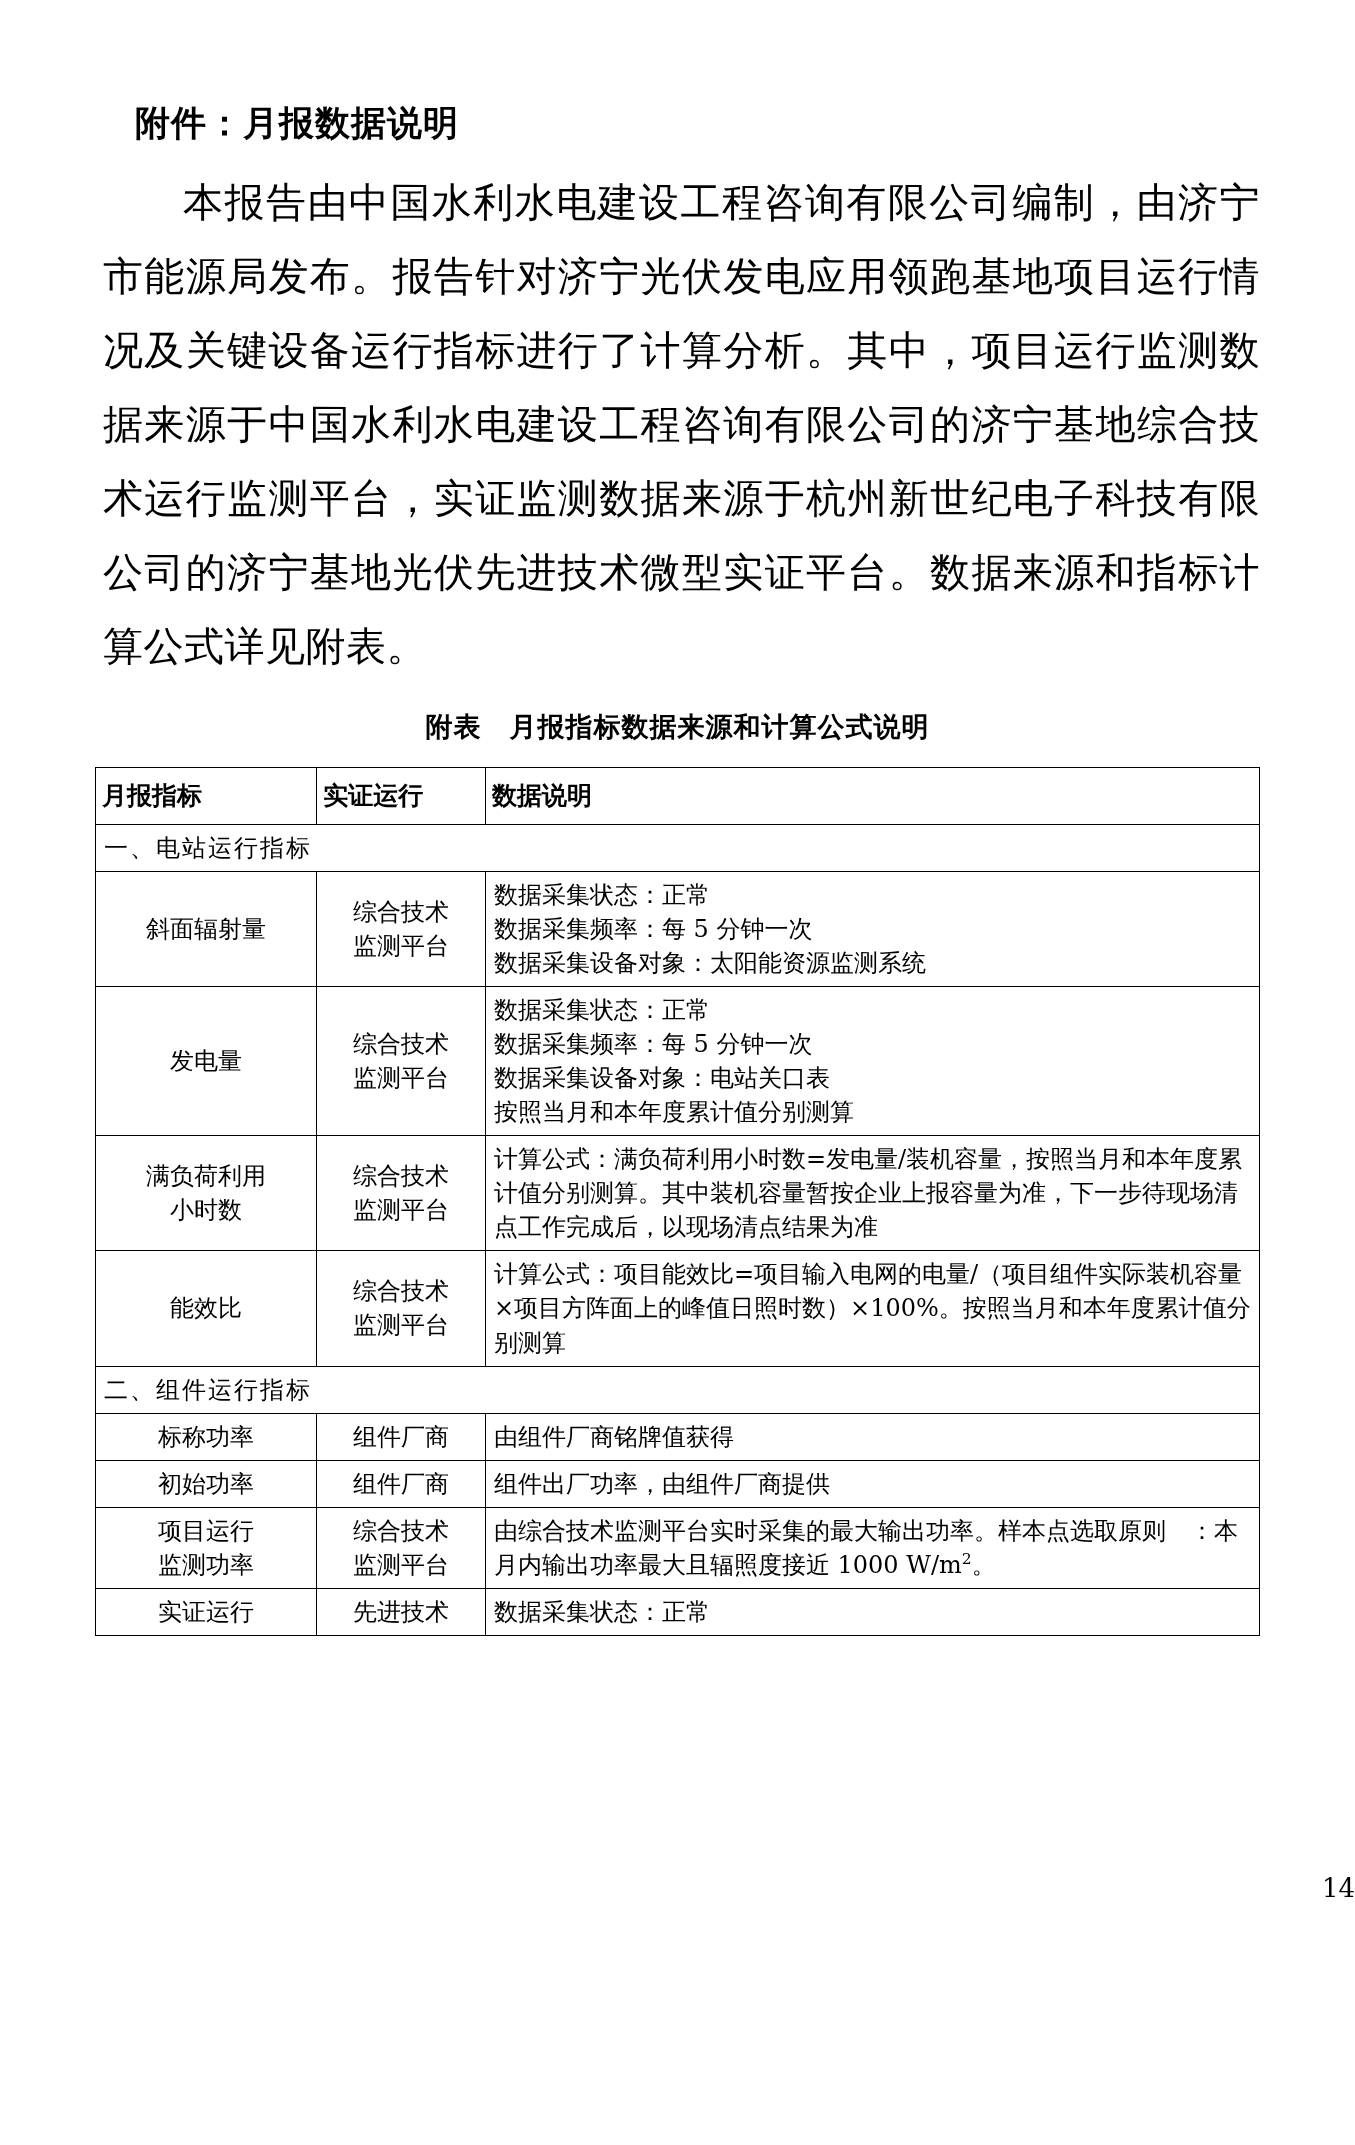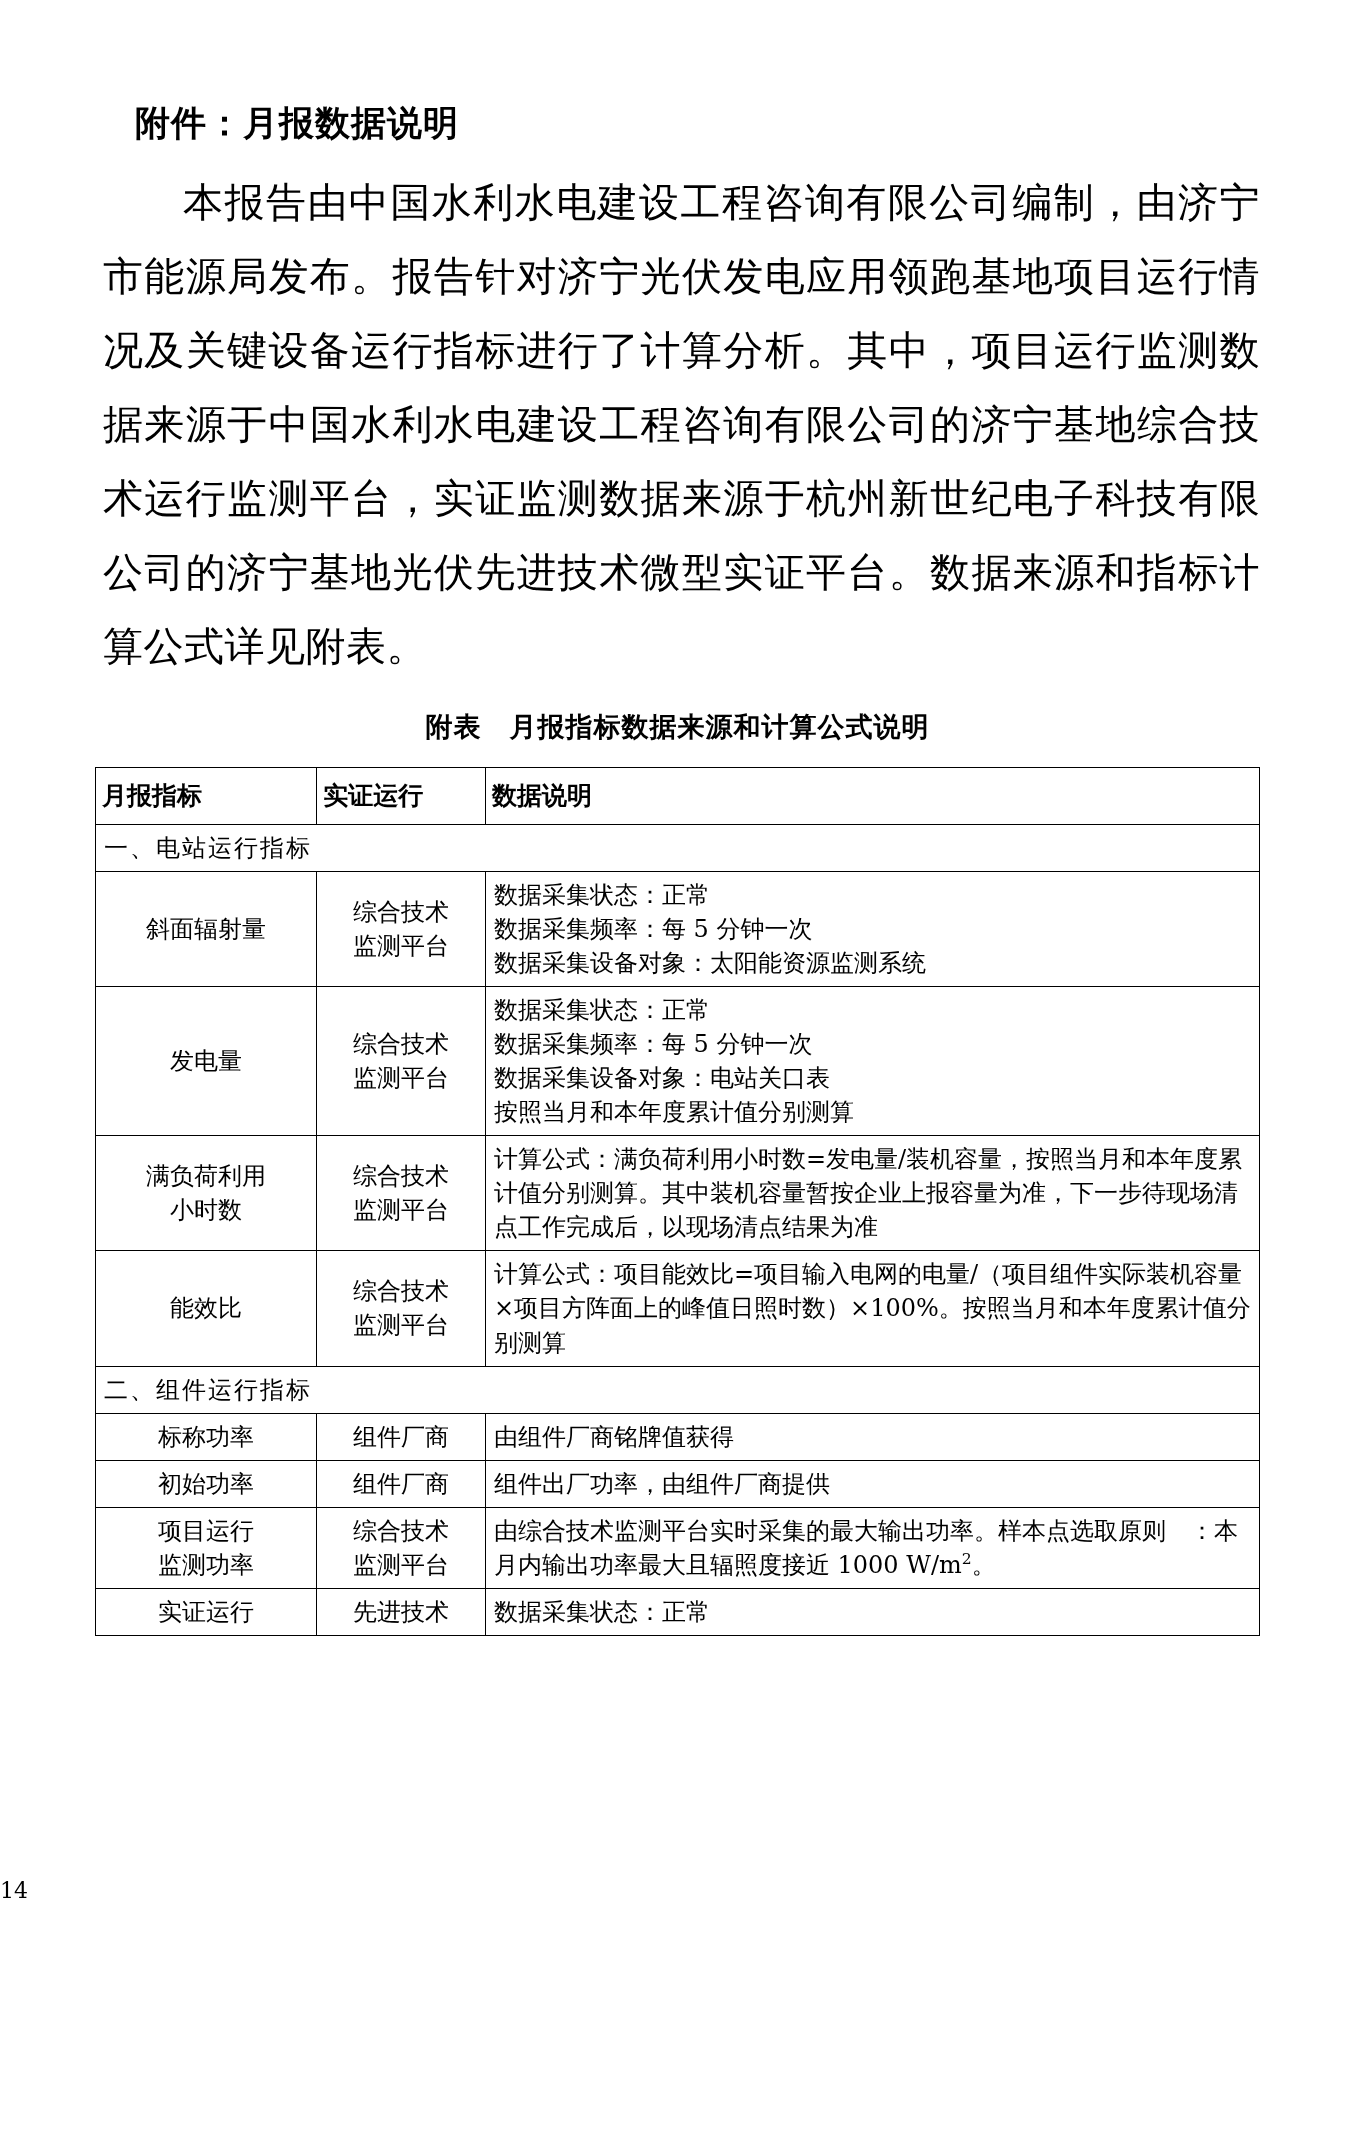--- a/index.html
+++ b/index.html
@@ -76,22 +76,22 @@
     letter-spacing: 2px;
   }
   .cellline {
     display: block;
   }
   .page-number {
     position: absolute;
     bottom: 46px;
     left: 0;
     width: 100%;
-    text-align: left;
-    font-size: 22px;
+    text-align: right;
+    font-size: 26px;
     font-family: "DejaVu Serif", "Liberation Serif", serif;
     margin-top: 31px;
   }
   sup {
     font-size: 0.65em;
     vertical-align: super;
   }
 </style>
 </head>
 <body>

